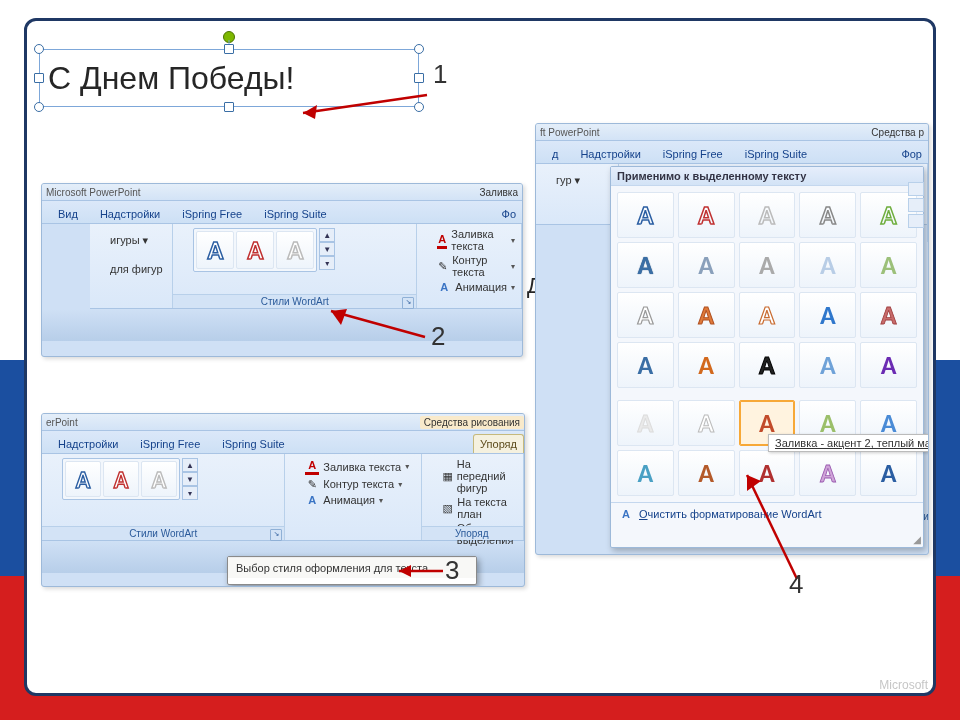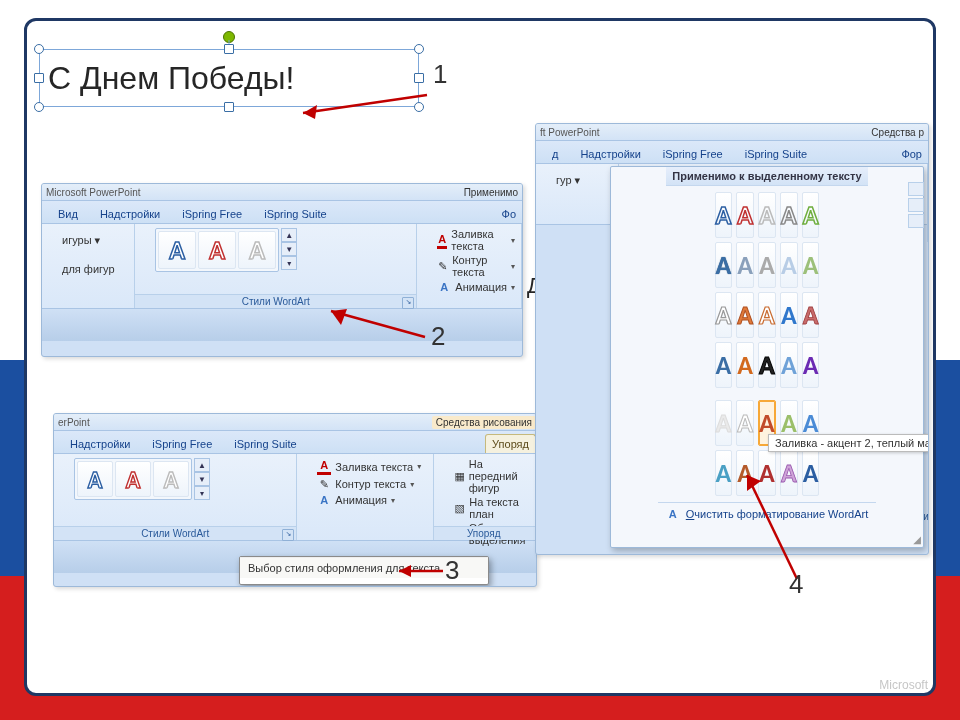--- a/index.html
+++ b/index.html
@@ -127,30 +127,30 @@
   }
   .gallery-scroll div {
     width: 14px; height: 12px; border: 1px solid #a9c4e4; background: #e6eef9;
     display: flex; align-items: center; justify-content: center; font-size: 8px; color: #335; cursor: pointer;
   }
 
   
   #panel2 { left: 14px; top: 162px; width: 480px; height: 172px; }
 
   
-  #panel3 { left: 26px; top: 392px; width: 482px; height: 172px; }
+  #panel3 { left: 14px; top: 392px; width: 482px; height: 172px; }
 
   
   #panel4 { left: 508px; top: 102px; width: 392px; height: 430px; }
 
   .dropdown-pane {
     position: absolute; left: 74px; top: 42px; right: 4px; bottom: 6px;
     background: #f4f7fc; border: 1px solid #9db9d9; border-radius: 2px;
     box-shadow: 2px 3px 6px rgba(0,0,0,.25);
-    display: flex; flex-direction: column; align-items: center;
+    display: flex; flex-direction: column;
   }
   .dd-header {
     background: linear-gradient(#e6eefb,#d3e3f6);
     font-size: 11px; font-weight: bold; color: #334; padding: 3px 6px;
     border-bottom: 1px solid #c4d7ee;
   }
   .dd-grid {
     display: grid; grid-template-columns: repeat(5, 1fr);
     gap: 4px; padding: 6px;
   }
@@ -210,31 +210,31 @@
   </div>
   <div class="step-label" style="left:406px; top:38px;">1</div>
   <svg class="arrow" style="left:260px; top:66px; width:150px; height:40px;">
     <line x1="140" y1="8" x2="16" y2="26"></line>
     <polygon class="arrow-head" points="16,26 30,18 28,32"></polygon>
   </svg>
 
   <div id="panel2" class="panel">
     <div class="titlebar">
       <span>Microsoft PowerPoint</span>
-      <span class="right">Применимо</span>
+      <span class="right">Заливка</span>
     </div>
     <div class="tab-row">
       <div class="tab">Вид</div>
       <div class="tab">Надстройки</div>
       <div class="tab">iSpring Free</div>
       <div class="tab">iSpring Suite</div>
       <div style="flex:1"></div>
       <div class="tab">Фо</div>
     </div>
-    <div class="ribbon-body" style="height:84px;">
+    <div class="ribbon-body" style="height:84px;margin-left:48px;">
       <div class="ribbon-group" style="width:70px;">
         <div class="mini-row" style="margin-top:6px;">игуры ▾</div>
         <div class="mini-row" style="margin-top:14px;">для фигур</div>
       </div>
       <div class="ribbon-group" style="width:270px;">
         <div style="display:flex;">
           <div class="wa-gallery">
             <div class="wa" style="-webkit-text-stroke:1.5px #2b5ea2;color:#fff;">A</div>
             <div class="wa" style="-webkit-text-stroke:1.5px #c03030;color:#fff;">A</div>
             <div class="wa" style="-webkit-text-stroke:1.5px #bbb;color:#fff;">A</div>
@@ -423,21 +423,21 @@
         <div class="wa" style="color:#2b5ea2;">A</div>
       </div>
 
       <div class="dd-footer">
         <span class="mini-icon" style="font-weight:bold;color:#3a74c4;">A</span>
         <span><u>О</u><span id="clear-rest">чистить форматирование WordArt</span></span>
       </div>
       <div class="dd-resize">◢</div>
     </div>
 
-    <div class="tooltip" style="left:232px; top:310px;">Заливка - акцент 2, теплый ма</div>
+    <div class="tooltip" style="left:232px; top:310px;text-decoration:underline;">Заливка - акцент 2, теплый ма</div>
 
     <div style="position:absolute; right:4px; top:58px; display:flex; flex-direction:column; gap:2px;">
       <div style="width:14px;height:12px;border:1px solid #b8d0ea;background:#e6eef9;"></div>
       <div style="width:14px;height:12px;border:1px solid #b8d0ea;background:#e6eef9;"></div>
       <div style="width:14px;height:12px;border:1px solid #b8d0ea;background:#e6eef9;"></div>
     </div>
   </div>
 
   <div class="step-label" style="left:762px; top:548px;">4</div>
   <svg class="arrow" style="left:700px; top:440px; width:90px; height:130px;">

